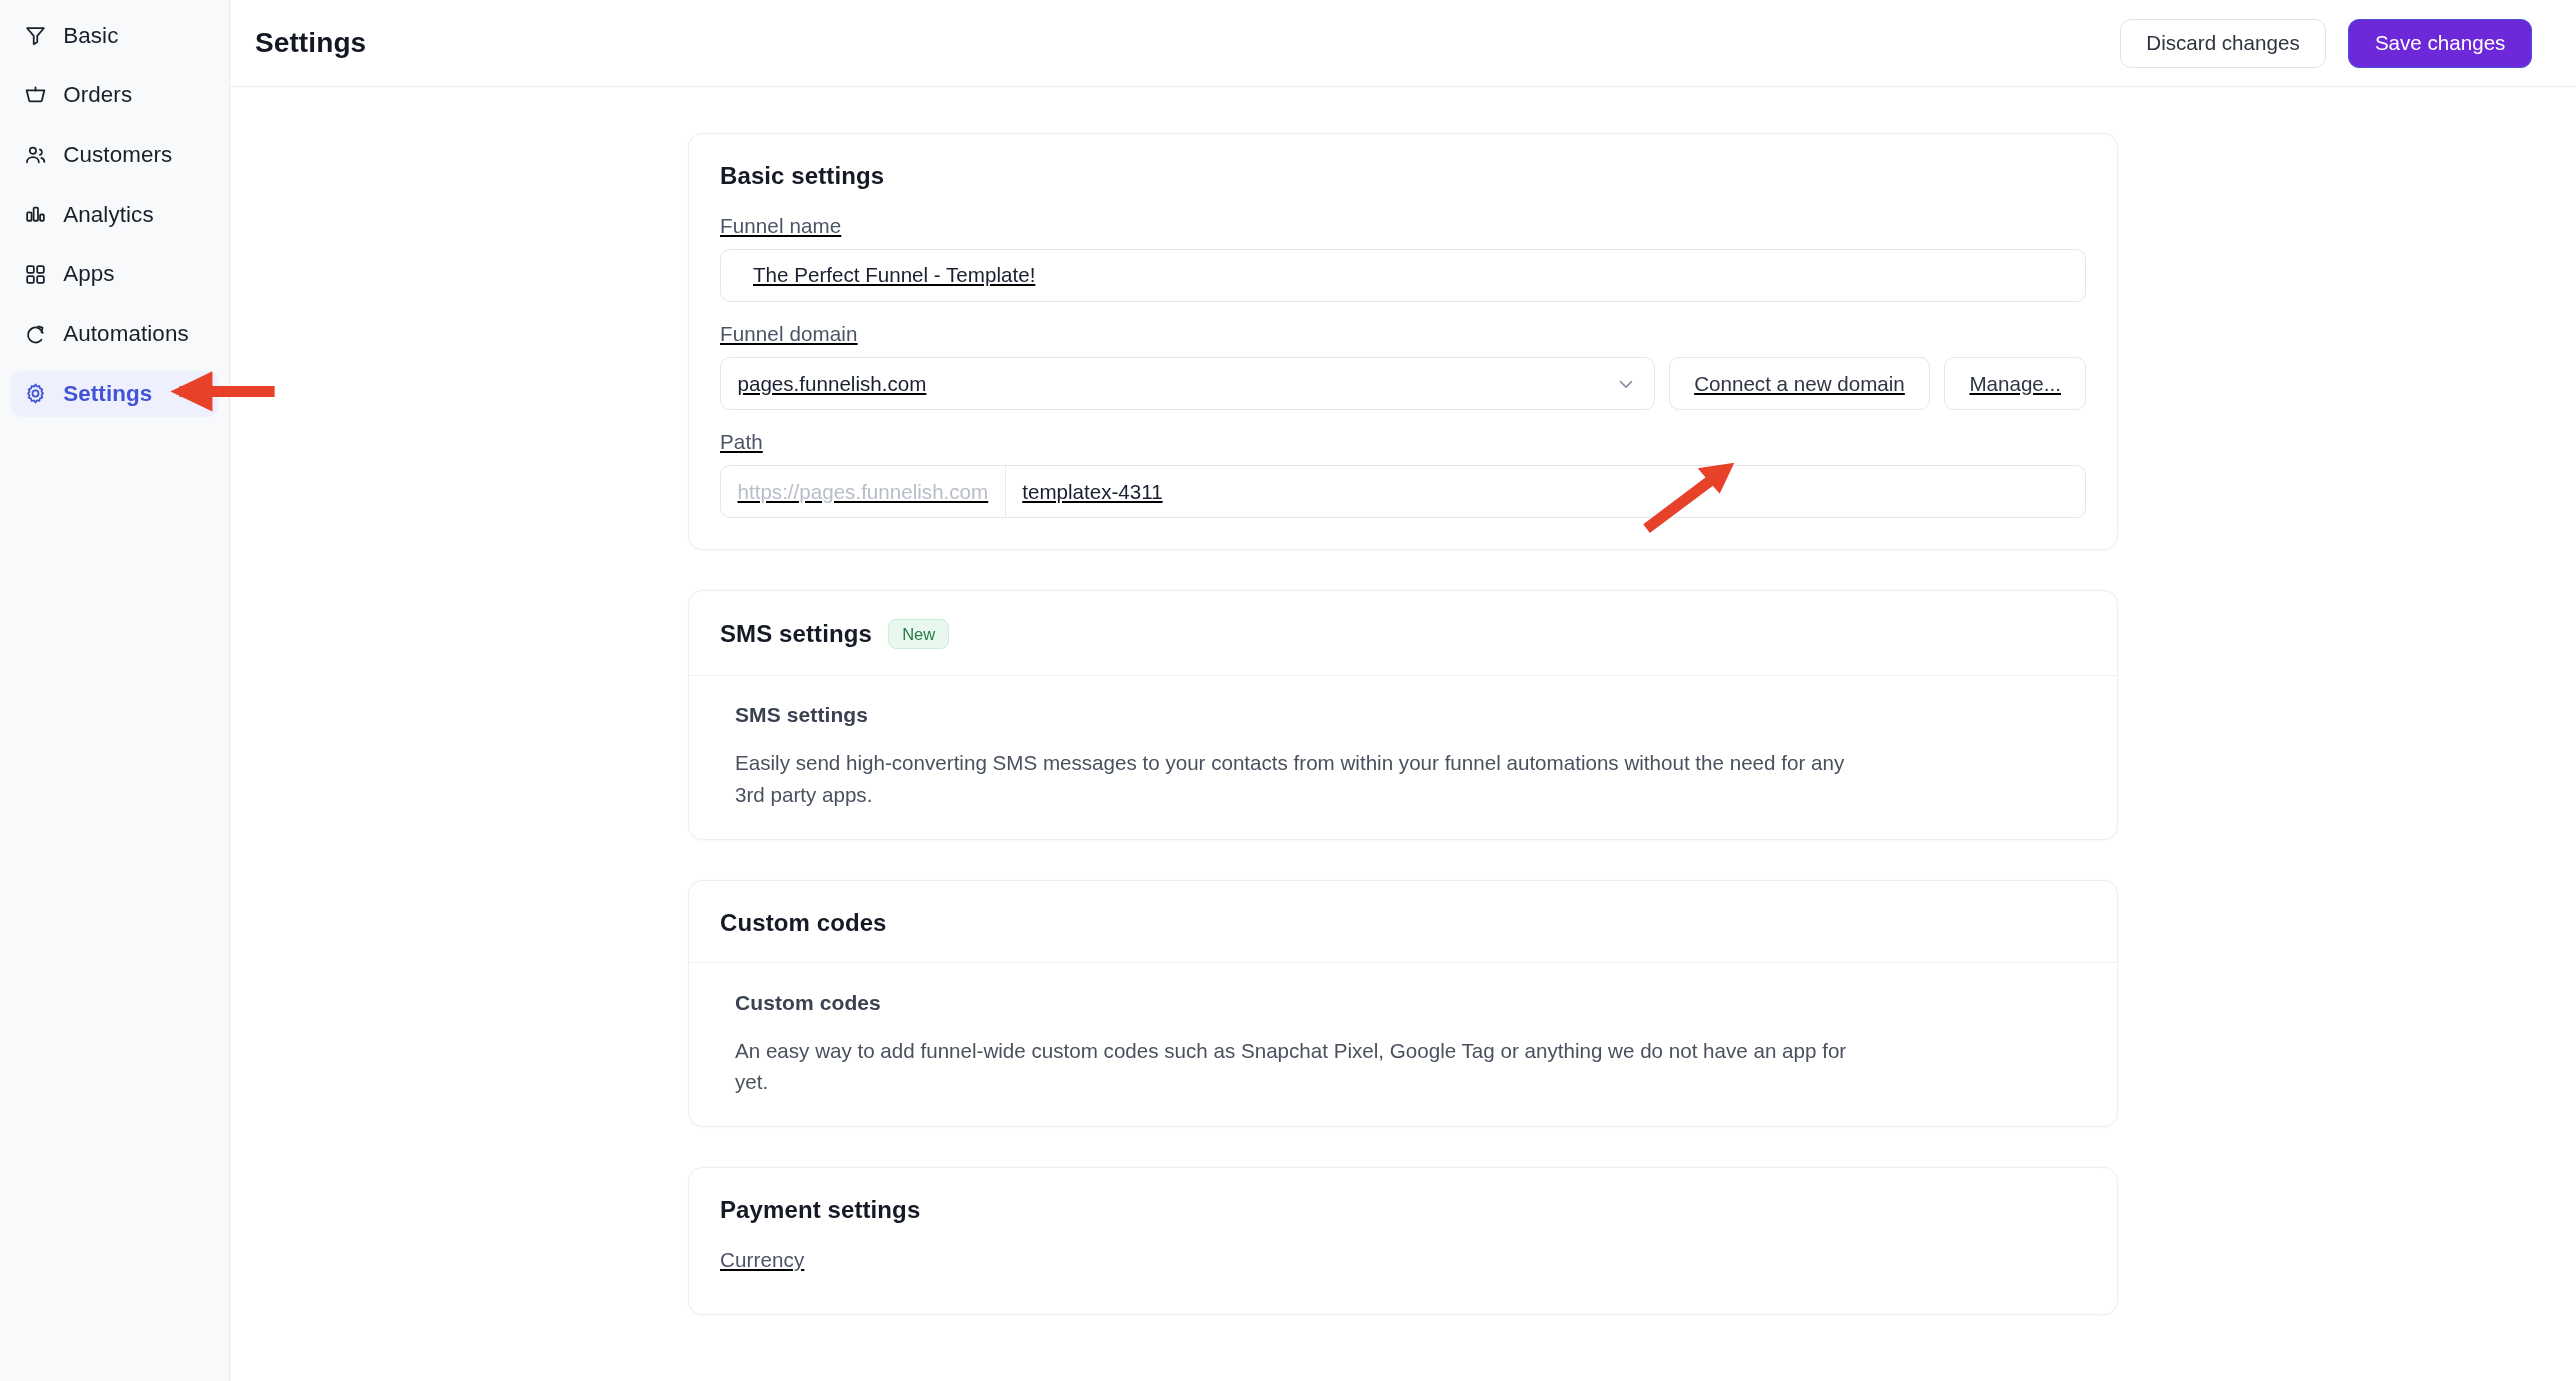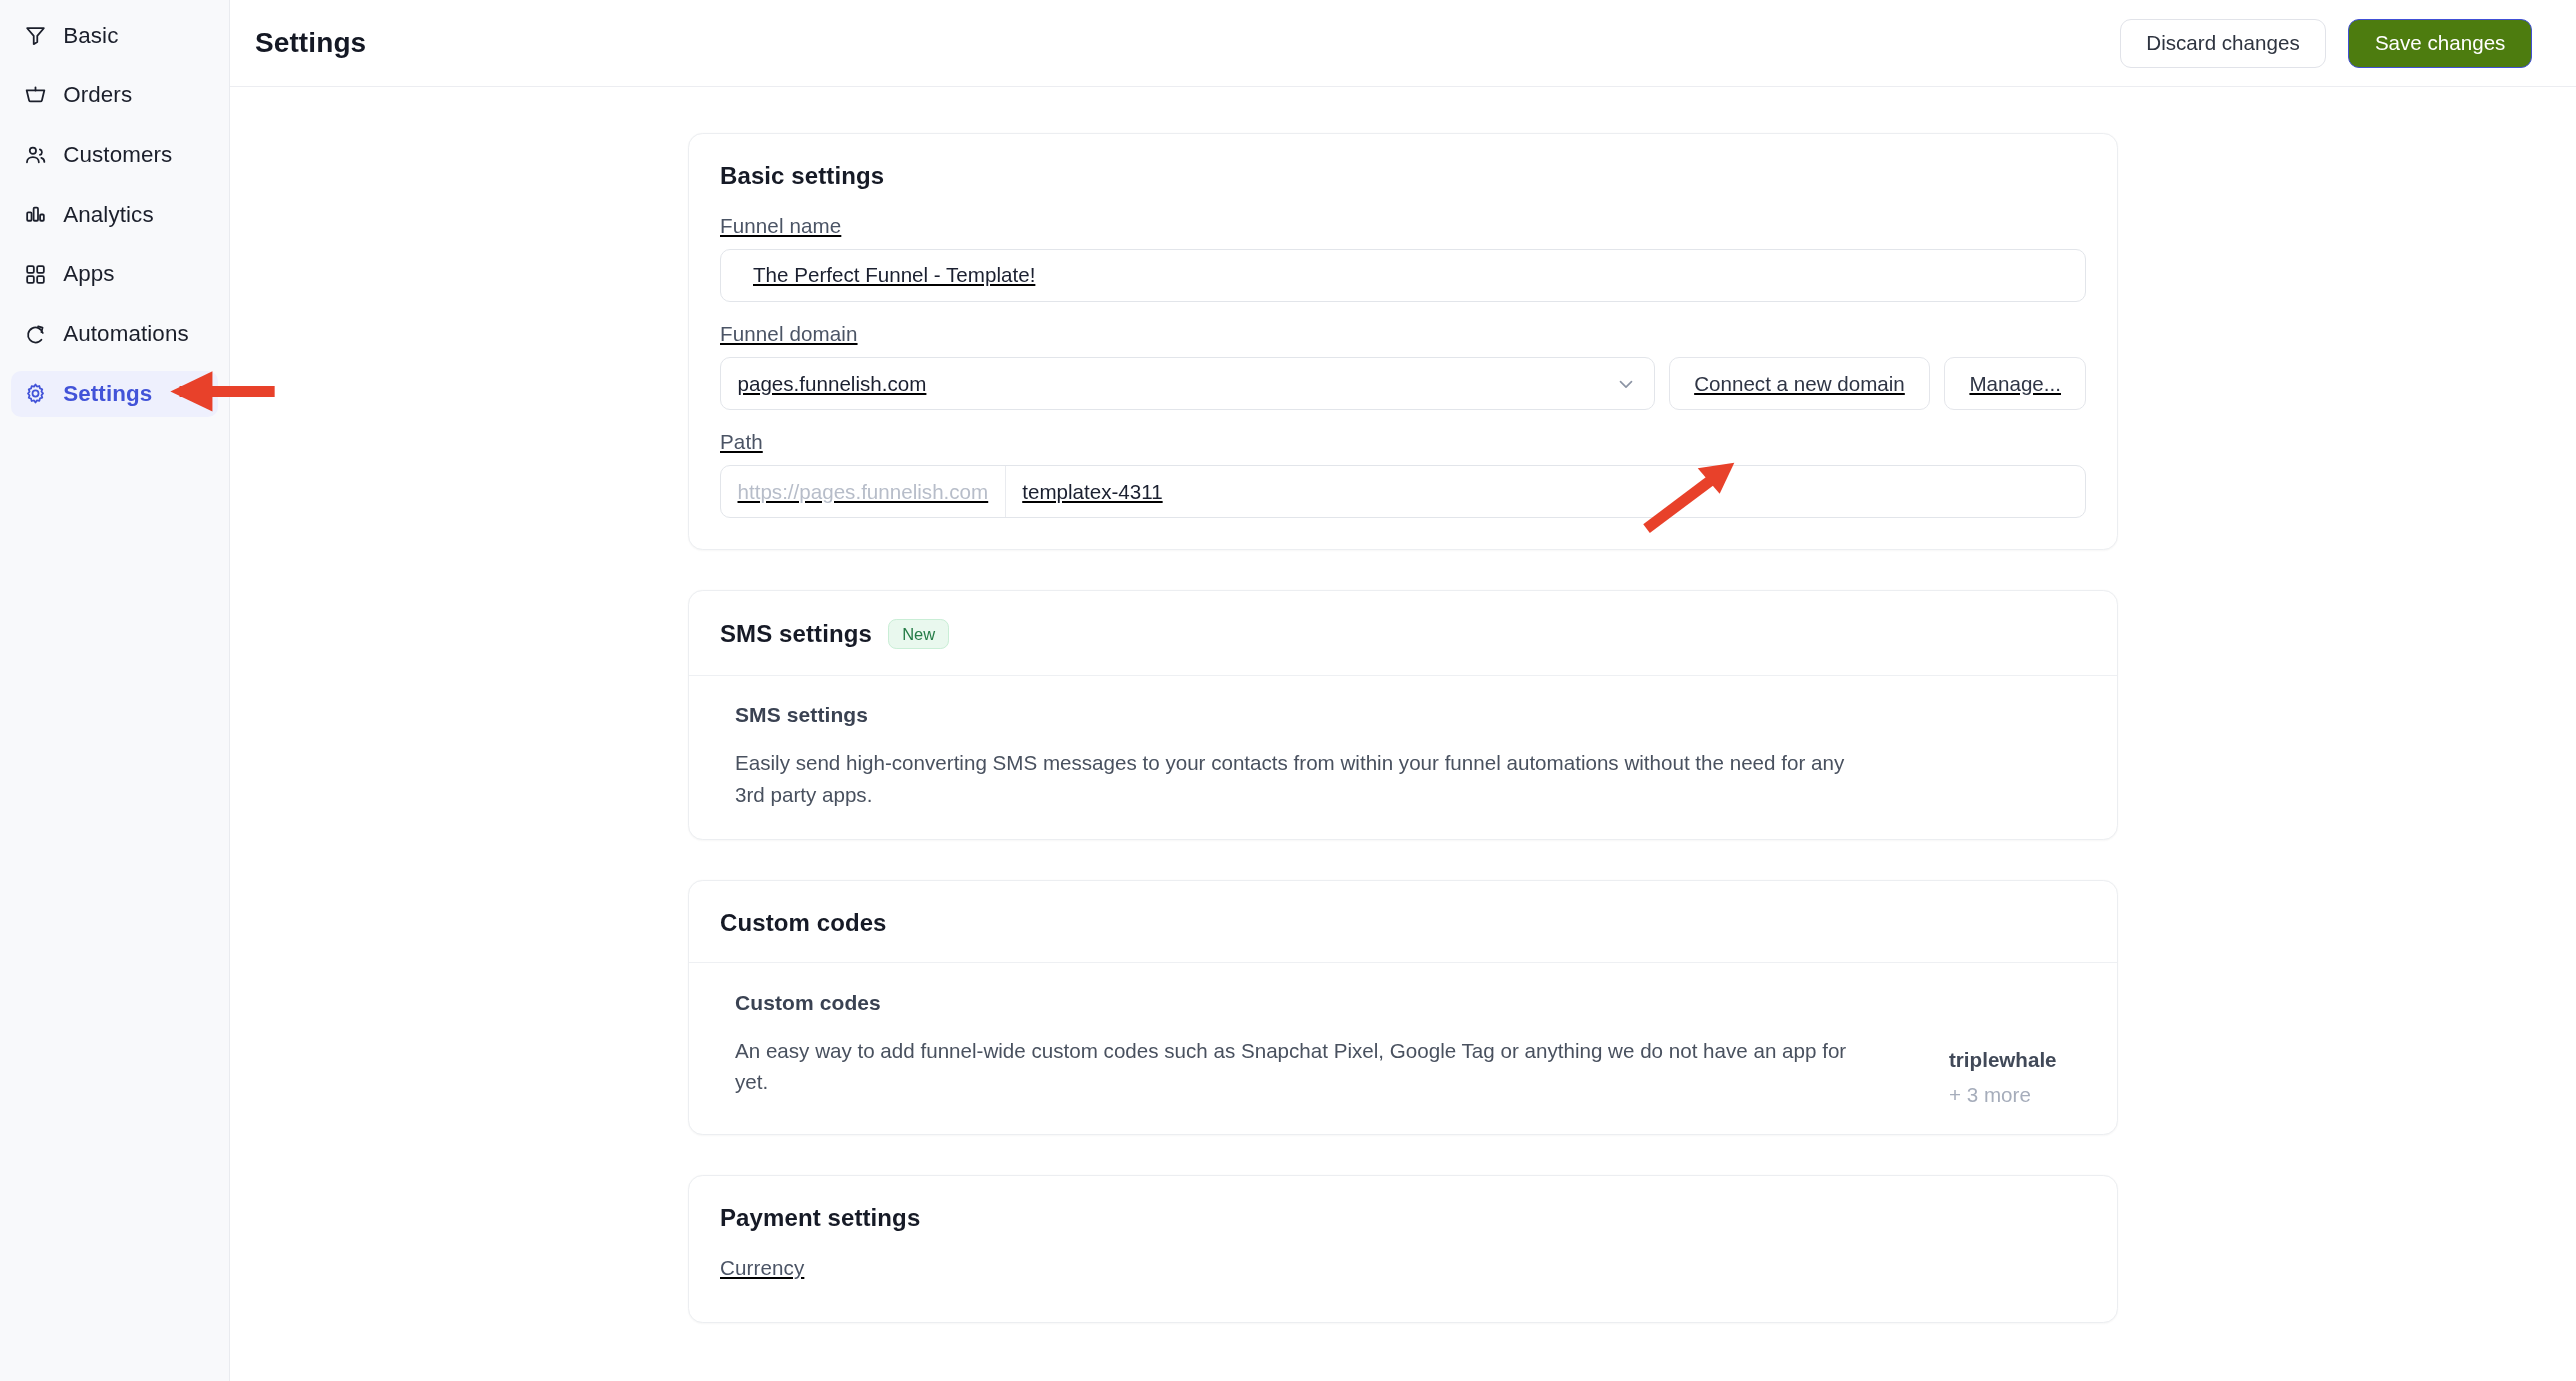--- a/index.html
+++ b/index.html
@@ -73,21 +73,21 @@
     display: flex; align-items: center; justify-content: center;
     cursor: pointer;
     white-space: nowrap;
   }
   .btn-secondary {
     background: #ffffff;
     border: 0.9px solid #e1e3e9;
     color: #2e3440;
   }
   .btn-primary {
-    background: #4d7c0f;
+    background: #6d28d9;
     border: 0.9px solid #4150d6;
     color: #ffffff;
   }
 
   
   #content {
     height: 1294px;
     overflow: hidden;
     padding-top: 46px;
   }
@@ -379,24 +379,20 @@
 
       <section class="card">
         <div class="card-title-row" style="padding-bottom:25.6px;">
           <h2 class="card-title">Custom codes</h2>
         </div>
         <div class="sub-block">
           <div class="sub-main">
             <div class="sub-title">Custom codes</div>
             <div class="sub-desc">An easy way to add funnel-wide custom codes such as Snapchat Pixel, Google Tag or anything we do not have an app for yet.</div>
           </div>
-          <div class="sub-aside">
-            <div class="aside-main">triplewhale</div>
-            <div class="aside-more">+ 3 more</div>
-          </div>
         </div>
       </section>
 
       <section class="card">
         <div class="card-title-row">
           <h2 class="card-title">Payment settings</h2>
         </div>
         <div class="card-body">
 
           <div class="field">

